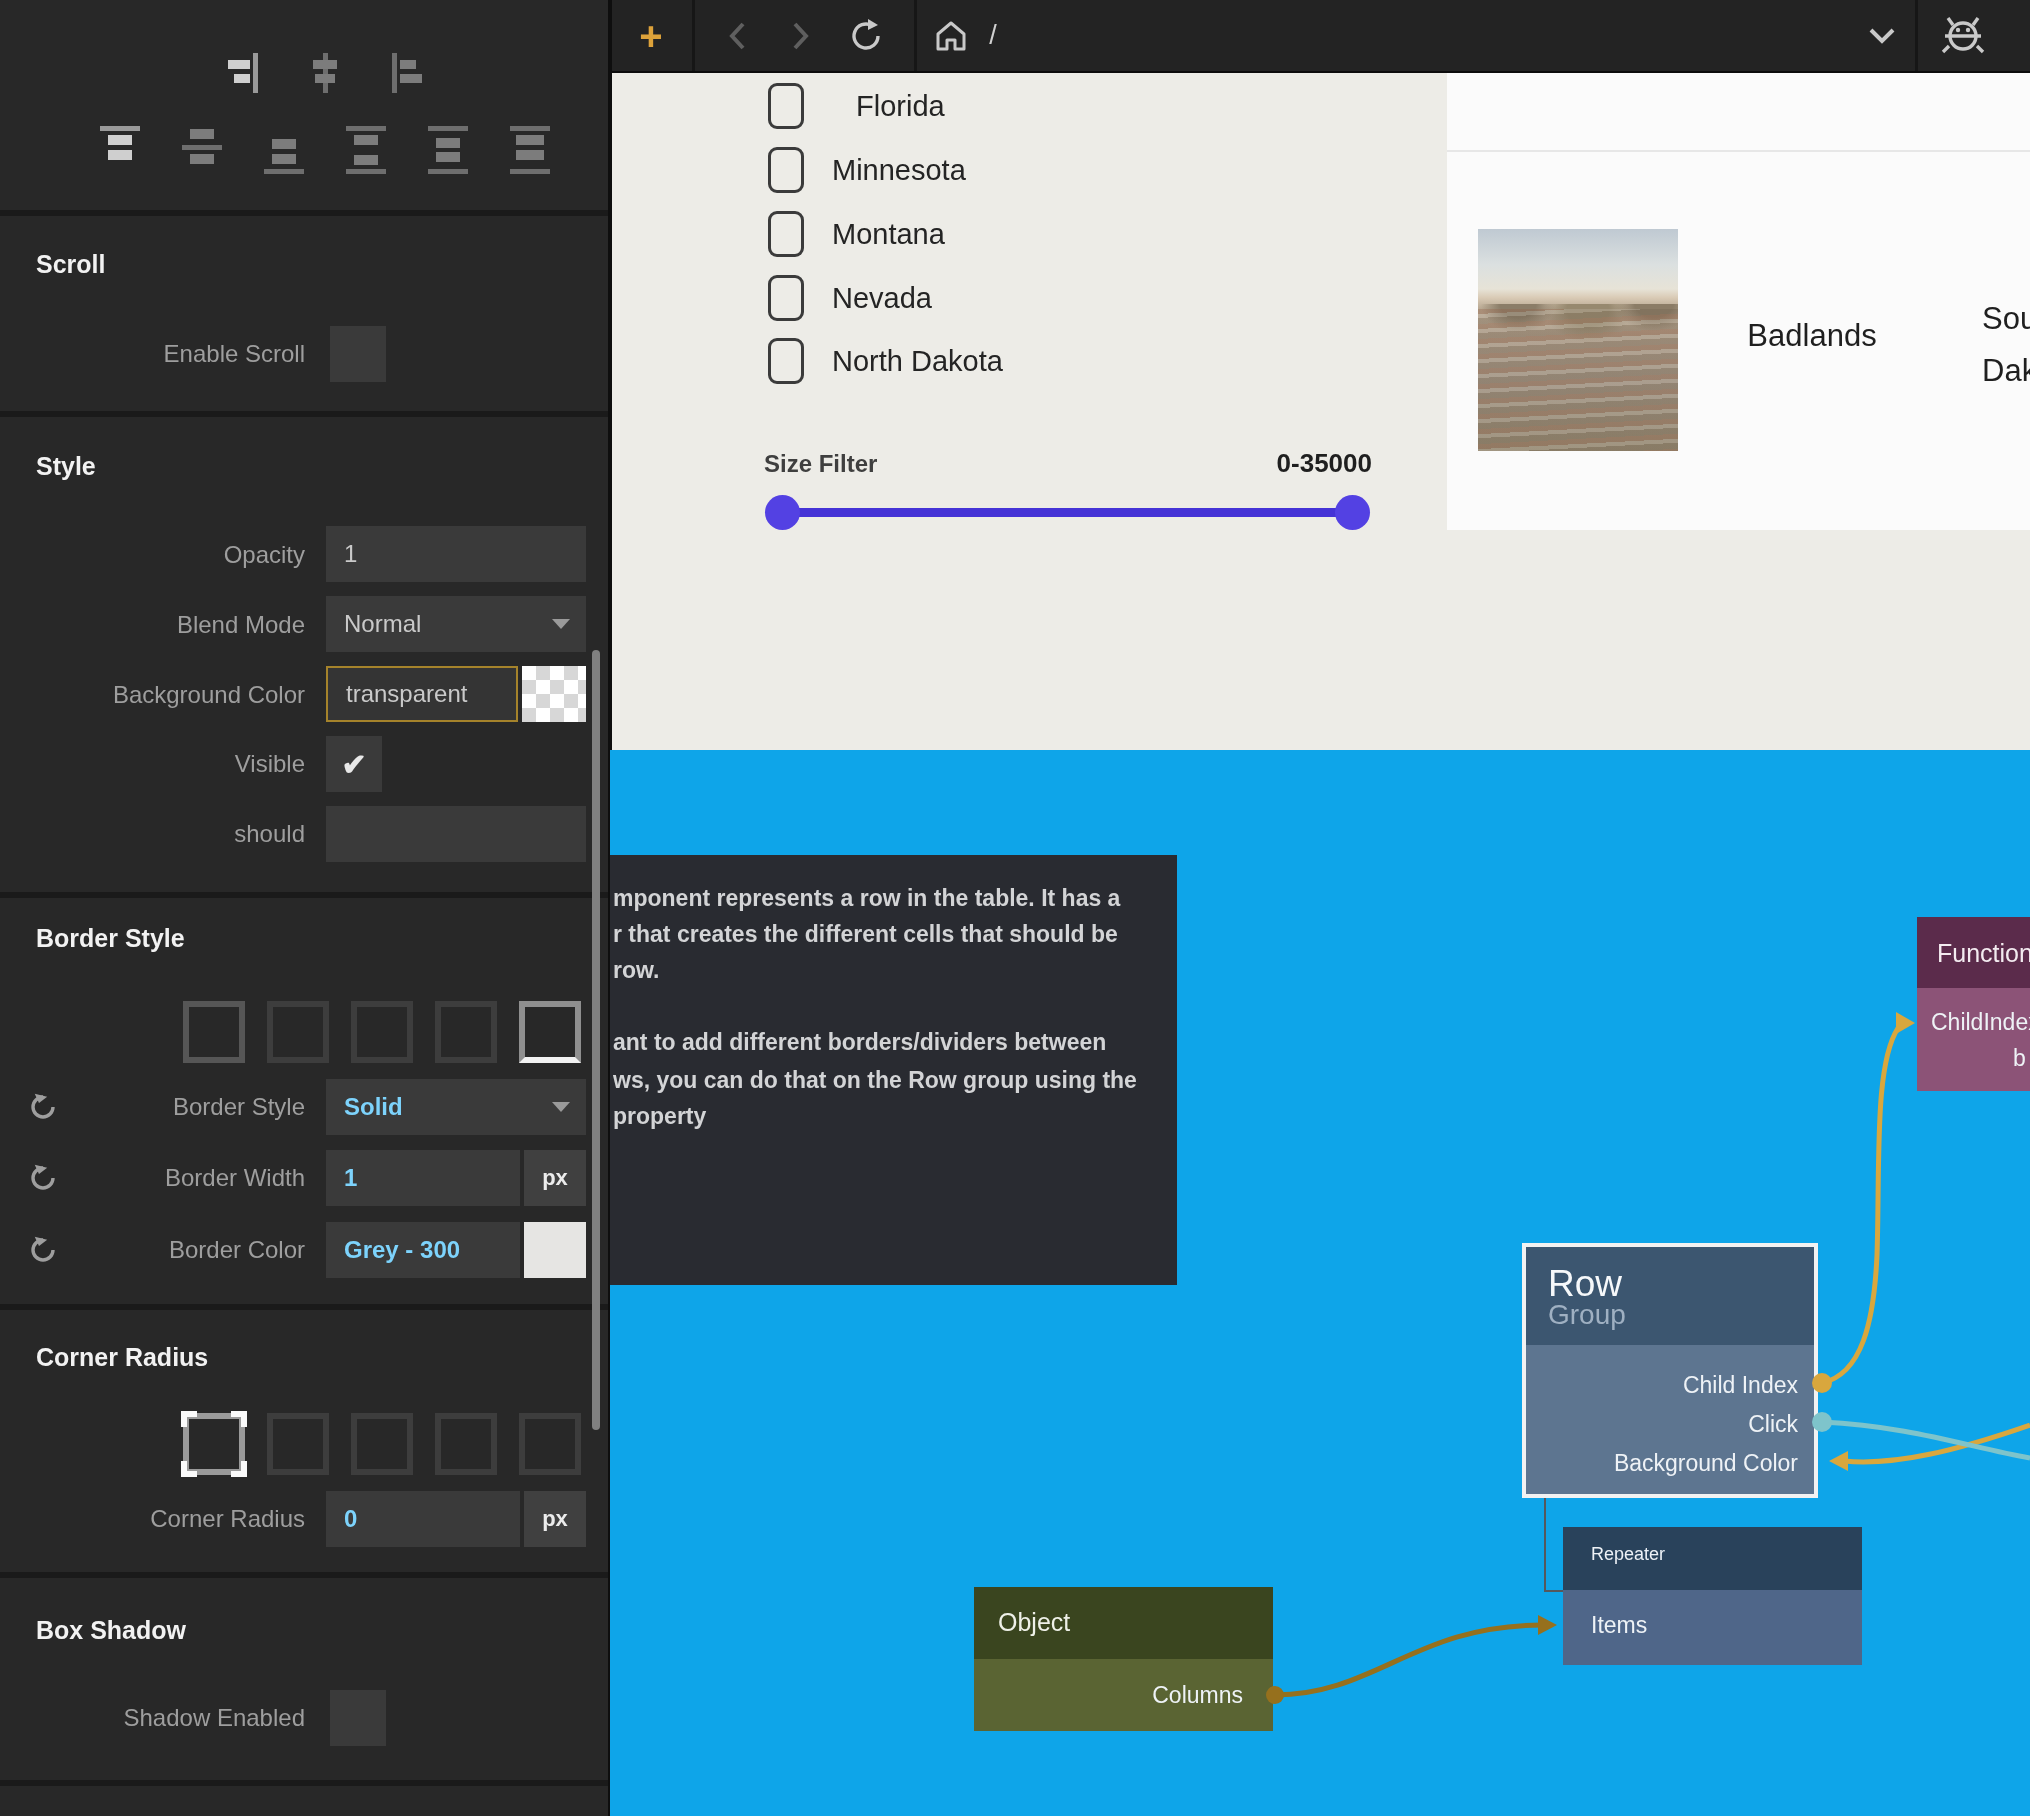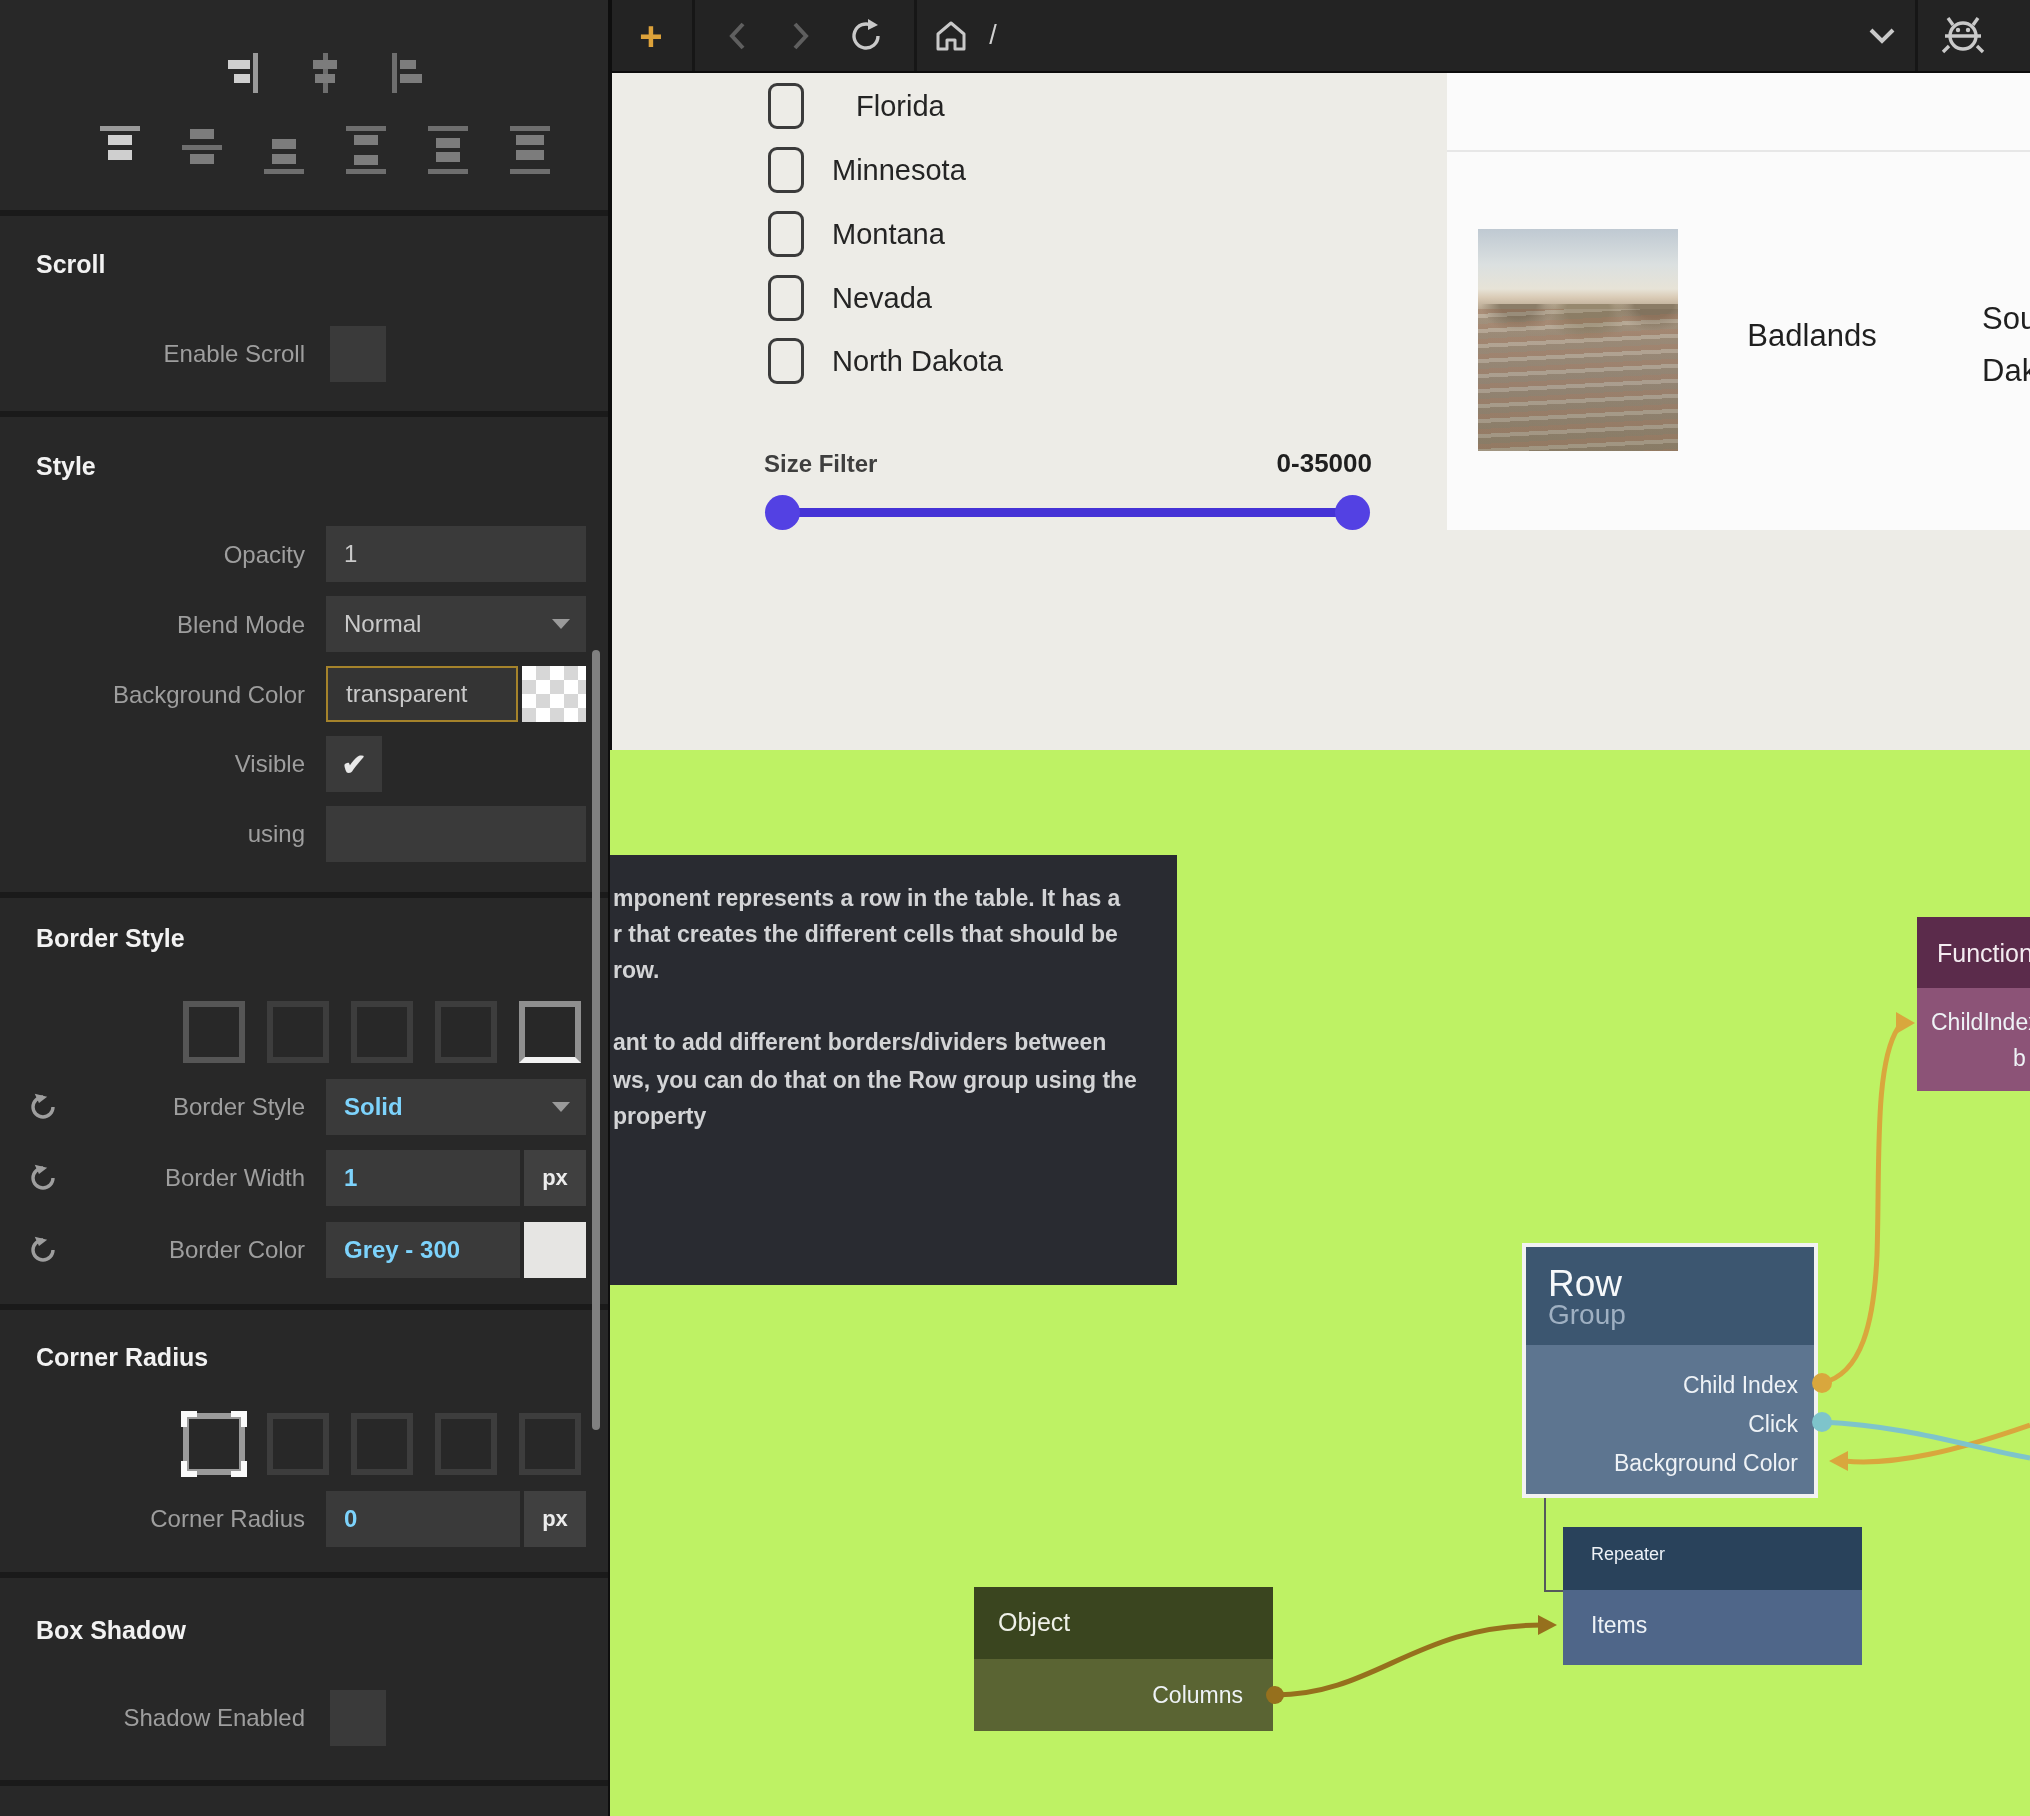--- a/index.html
+++ b/index.html
@@ -75,21 +75,21 @@
       radial-gradient(64px 44px at 88% 0%, #8b7c66 30%, transparent 62%); }
   .badlands::after { content:""; position:absolute; left:0; top:36%; width:100%; height:64%;
     background:repeating-linear-gradient(177deg, rgba(146,96,72,.33) 0 5px, rgba(255,255,255,.12) 5px 9px,
       rgba(90,74,58,.18) 9px 15px); }
   .wp-name { position:absolute; left:270px; top:245px; width:190px; text-align:center;
     font-size:31px; color:#1f1f1f; }
   .wp-state { position:absolute; left:535px; top:220px; font-size:31px; color:#1f1f1f; line-height:52px;
     white-space:nowrap; }
 
   
-  .graph { position:absolute; left:610px; top:750px; width:1420px; height:1066px; background:#bef264; overflow:hidden; }
+  .graph { position:absolute; left:610px; top:750px; width:1420px; height:1066px; background:#0ea5e9; overflow:hidden; }
   .tooltip { position:absolute; left:-3px; top:105px; width:570px; height:430px; background:#292b31; }
   .tooltip .tl { position:absolute; left:6px; width:560px; height:36px; line-height:36px;
     font-size:23px; font-weight:bold; color:#d3d4d6; white-space:nowrap; overflow:hidden; }
   .node { position:absolute; overflow:hidden; }
   .node .hdr { position:absolute; left:0; top:0; width:100%; }
   .node .ttl { position:absolute; white-space:nowrap; }
   .port { position:absolute; font-size:23px; color:#eef2f6; white-space:nowrap; }
   .gsvg { position:absolute; left:0; top:0; pointer-events:none; }
   .lconn { position:absolute; background:#55585c; }
 </style>
@@ -177,21 +177,21 @@
 
       <div class="sb-label" style="top:681px;">Background Color</div>
       <div class="field" style="left:326px;top:666px;width:192px;height:56px;border:2px solid #a5832b;background:#343434;">transparent</div>
       <div class="swatch checker" style="left:522px;top:666px;width:64px;height:56px;"></div>
 
       <div class="sb-label" style="top:750px;">Visible</div>
       <div class="checkbox-dark" style="left:326px;top:736px;">
         <span>✔</span>
       </div>
 
-      <div class="sb-label" style="top:820px;">using</div>
+      <div class="sb-label" style="top:820px;">should</div>
       <div class="field" style="left:326px;top:806px;width:260px;height:56px;"></div>
     </div>
 
     <div class="sb-divider" style="top:892px;"></div>
 
     <div>
       <div class="sb-title" style="top:924px;">Border Style</div>
 
       <div class="sq dim" style="left:183px;top:1001px;border-color:#565656;"></div>
       <div class="sq dim" style="left:267px;top:1001px;"></div>

